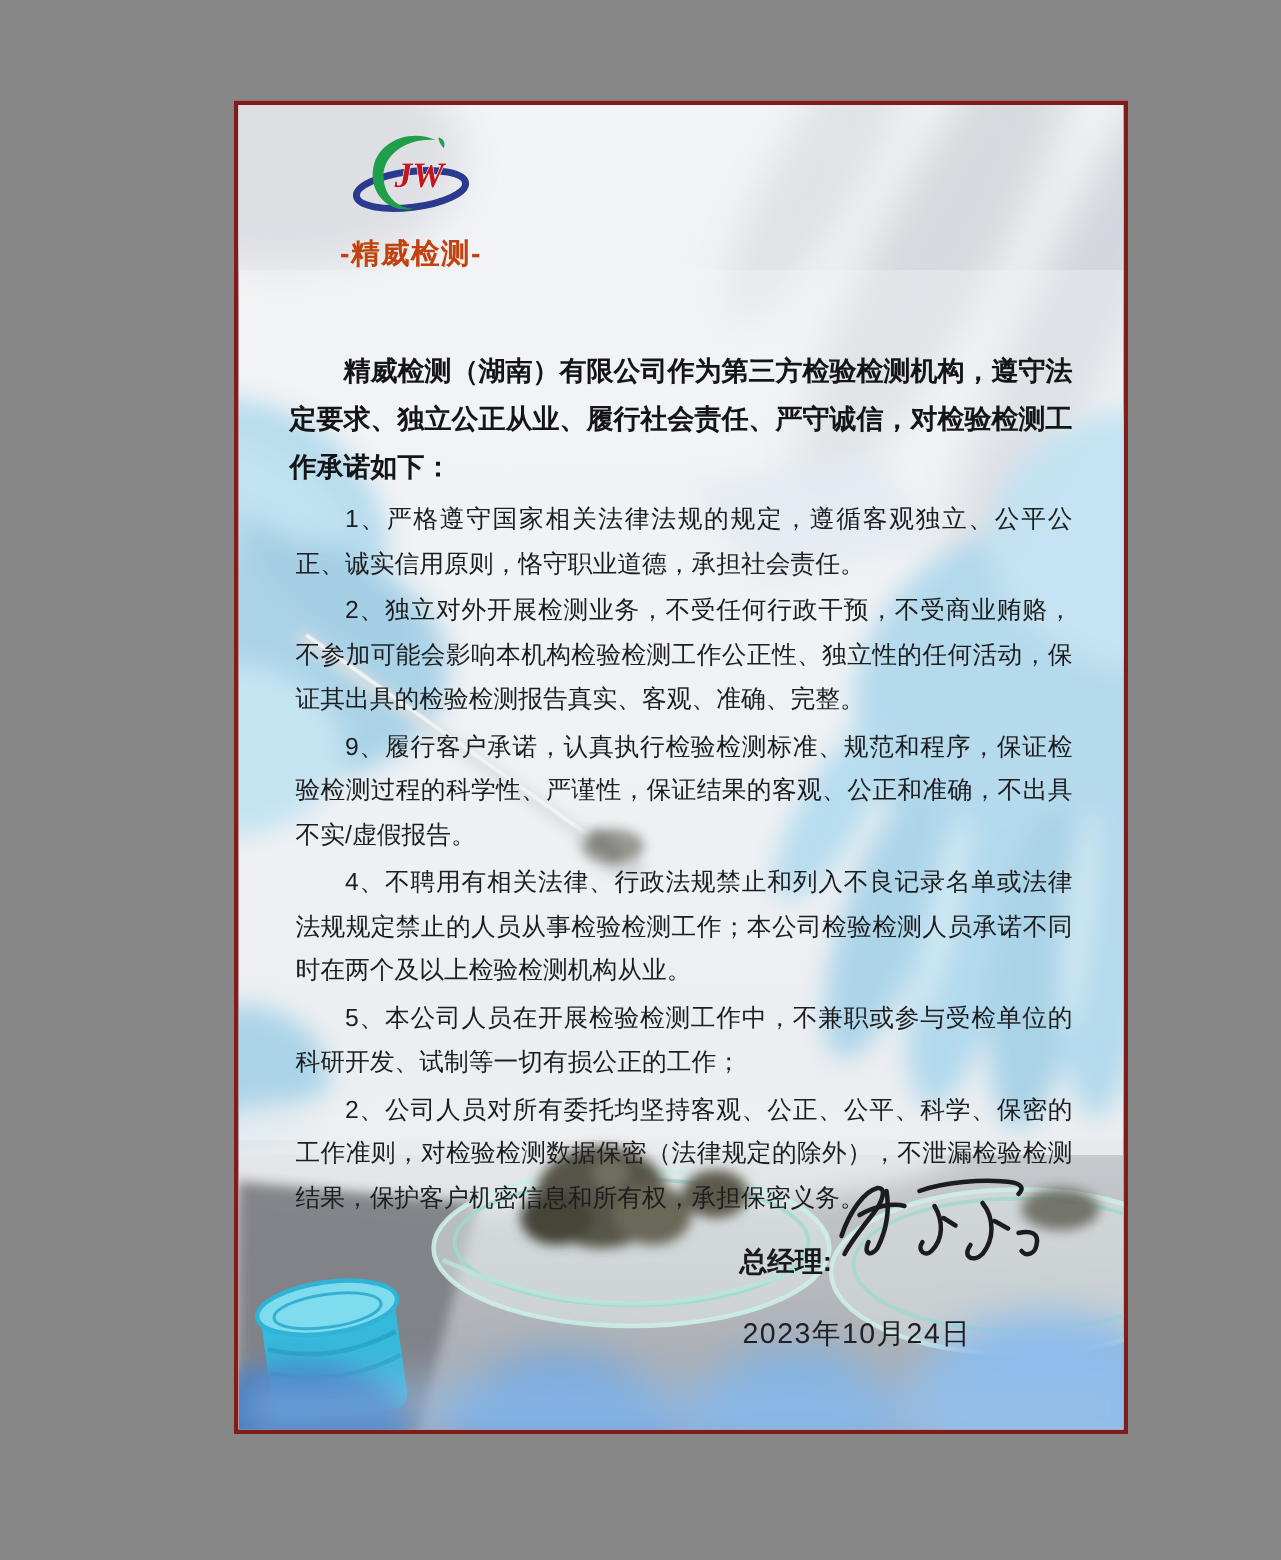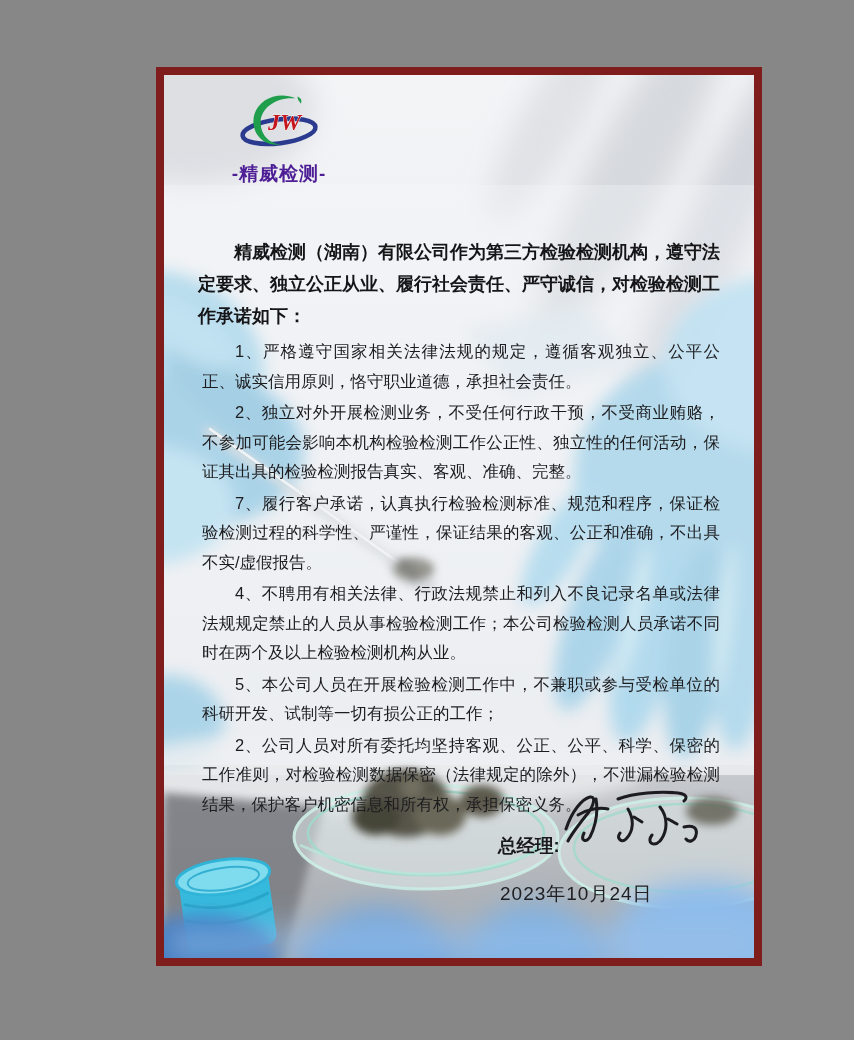--- a/index.html
+++ b/index.html
@@ -6,29 +6,29 @@
   body{
     width:854px;height:1040px;
     background:#878787;
     position:relative;
     font-family:"Liberation Sans", sans-serif;
     overflow:hidden;
   }
   .page{
     position:absolute;left:156px;top:67px;width:590px;height:883px;
     background:#eef0f3;
-    border:8px solid #7f1d1d;box-sizing:content-box;
+    border:3px solid #7f1d1d;box-sizing:content-box;
     overflow:hidden;
   }
   .bg-photo{position:absolute;left:0;top:0;width:590px;height:883px;}
   .content{position:absolute;left:0;top:0;width:590px;height:883px;}
   .logo-block{position:absolute;left:30px;top:16px;width:170px;text-align:center;}
   .logo-svg{display:block;margin:0 auto;width:110px;height:66px;}
   .logo-name{
-    margin-top:4px;font-size:19px;font-weight:bold;color:#4c1d95;
+    margin-top:4px;font-size:19px;font-weight:bold;color:#c2410c;
     letter-spacing:1px;font-family:"Liberation Sans", sans-serif;white-space:nowrap;
   }
   .title{
     position:absolute;left:0;top:96px;width:100%;margin:0;padding-left:34px;box-sizing:border-box;
     text-align:center;font-family:"Liberation Serif", serif;
     font-size:41px;font-weight:bold;color:#17171a;letter-spacing:9px;white-space:nowrap;
   }
   .body-text{
     position:absolute;left:34px;top:161px;width:522px;
     color:#1d1d20;
@@ -173,21 +173,21 @@
         <text x="48" y="42" font-family="Liberation Serif, serif" font-style="italic" font-weight="bold" font-size="26" fill="#c4161c" stroke="#ffffff" stroke-width="0.8" paint-order="stroke">JW</text>
       </svg>
       <div class="logo-name">-精威检测-</div>
     </div>
 
 
     <div class="body-text">
       <p class="intro">精威检测（湖南）有限公司作为第三方检验检测机构，遵守法定要求、独立公正从业、履行社会责任、严守诚信，对检验检测工作承诺如下：</p>
       <p class="item">1、严格遵守国家相关法律法规的规定，遵循客观独立、公平公正、诚实信用原则，恪守职业道德，承担社会责任。</p>
       <p class="item">2、独立对外开展检测业务，不受任何行政干预，不受商业贿赂，不参加可能会影响本机构检验检测工作公正性、独立性的任何活动，保证其出具的检验检测报告真实、客观、准确、完整。</p>
-      <p class="item">7、履行客户承诺，认真执行检验检测标准、规范和程序，保证检验检测过程的科学性、严谨性，保证结果的客观、公正和准确，不出具不实/虚假报告。</p>
+      <p class="item">9、履行客户承诺，认真执行检验检测标准、规范和程序，保证检验检测过程的科学性、严谨性，保证结果的客观、公正和准确，不出具不实/虚假报告。</p>
       <p class="item">4、不聘用有相关法律、行政法规禁止和列入不良记录名单或法律法规规定禁止的人员从事检验检测工作；本公司检验检测人员承诺不同时在两个及以上检验检测机构从业。</p>
       <p class="item">5、本公司人员在开展检验检测工作中，不兼职或参与受检单位的科研开发、试制等一切有损公正的工作；</p>
       <p class="item">2、公司人员对所有委托均坚持客观、公正、公平、科学、保密的工作准则，对检验检测数据保密（法律规定的除外），不泄漏检验检测结果，保护客户机密信息和所有权，承担保密义务。</p>
     </div>
 
     <span class="sign-label">总经理:</span>
 
     <svg class="signature-svg" viewBox="0 0 160 72" aria-hidden="true">
       <g fill="none" stroke="#1b1b20" stroke-width="3" stroke-linecap="round" stroke-linejoin="round">
         <path d="M10 48 C16 30 26 18 34 16 C40 15 38 24 32 32 C24 42 16 52 12 60"></path>

